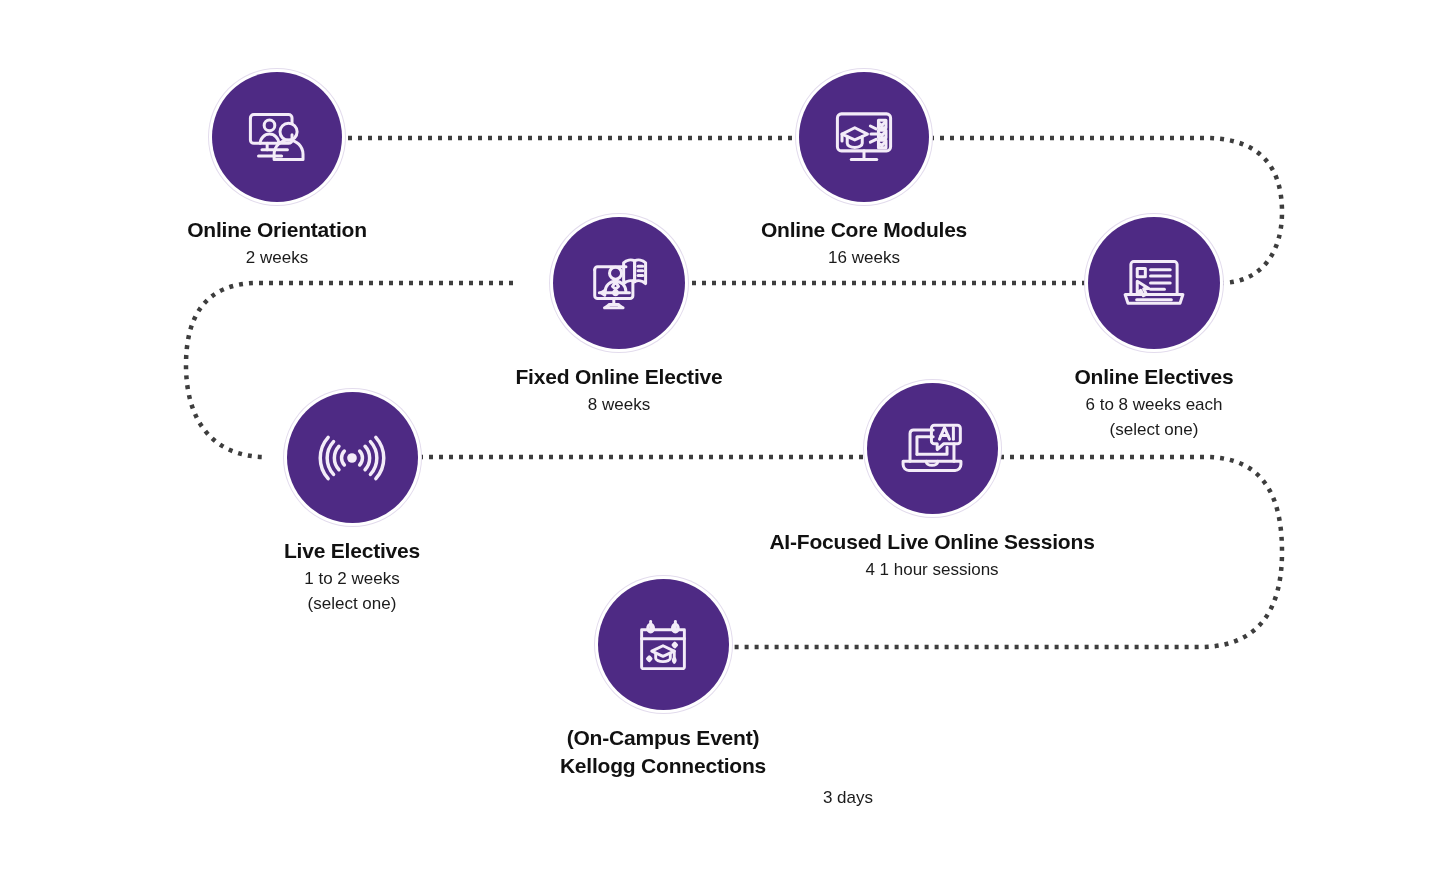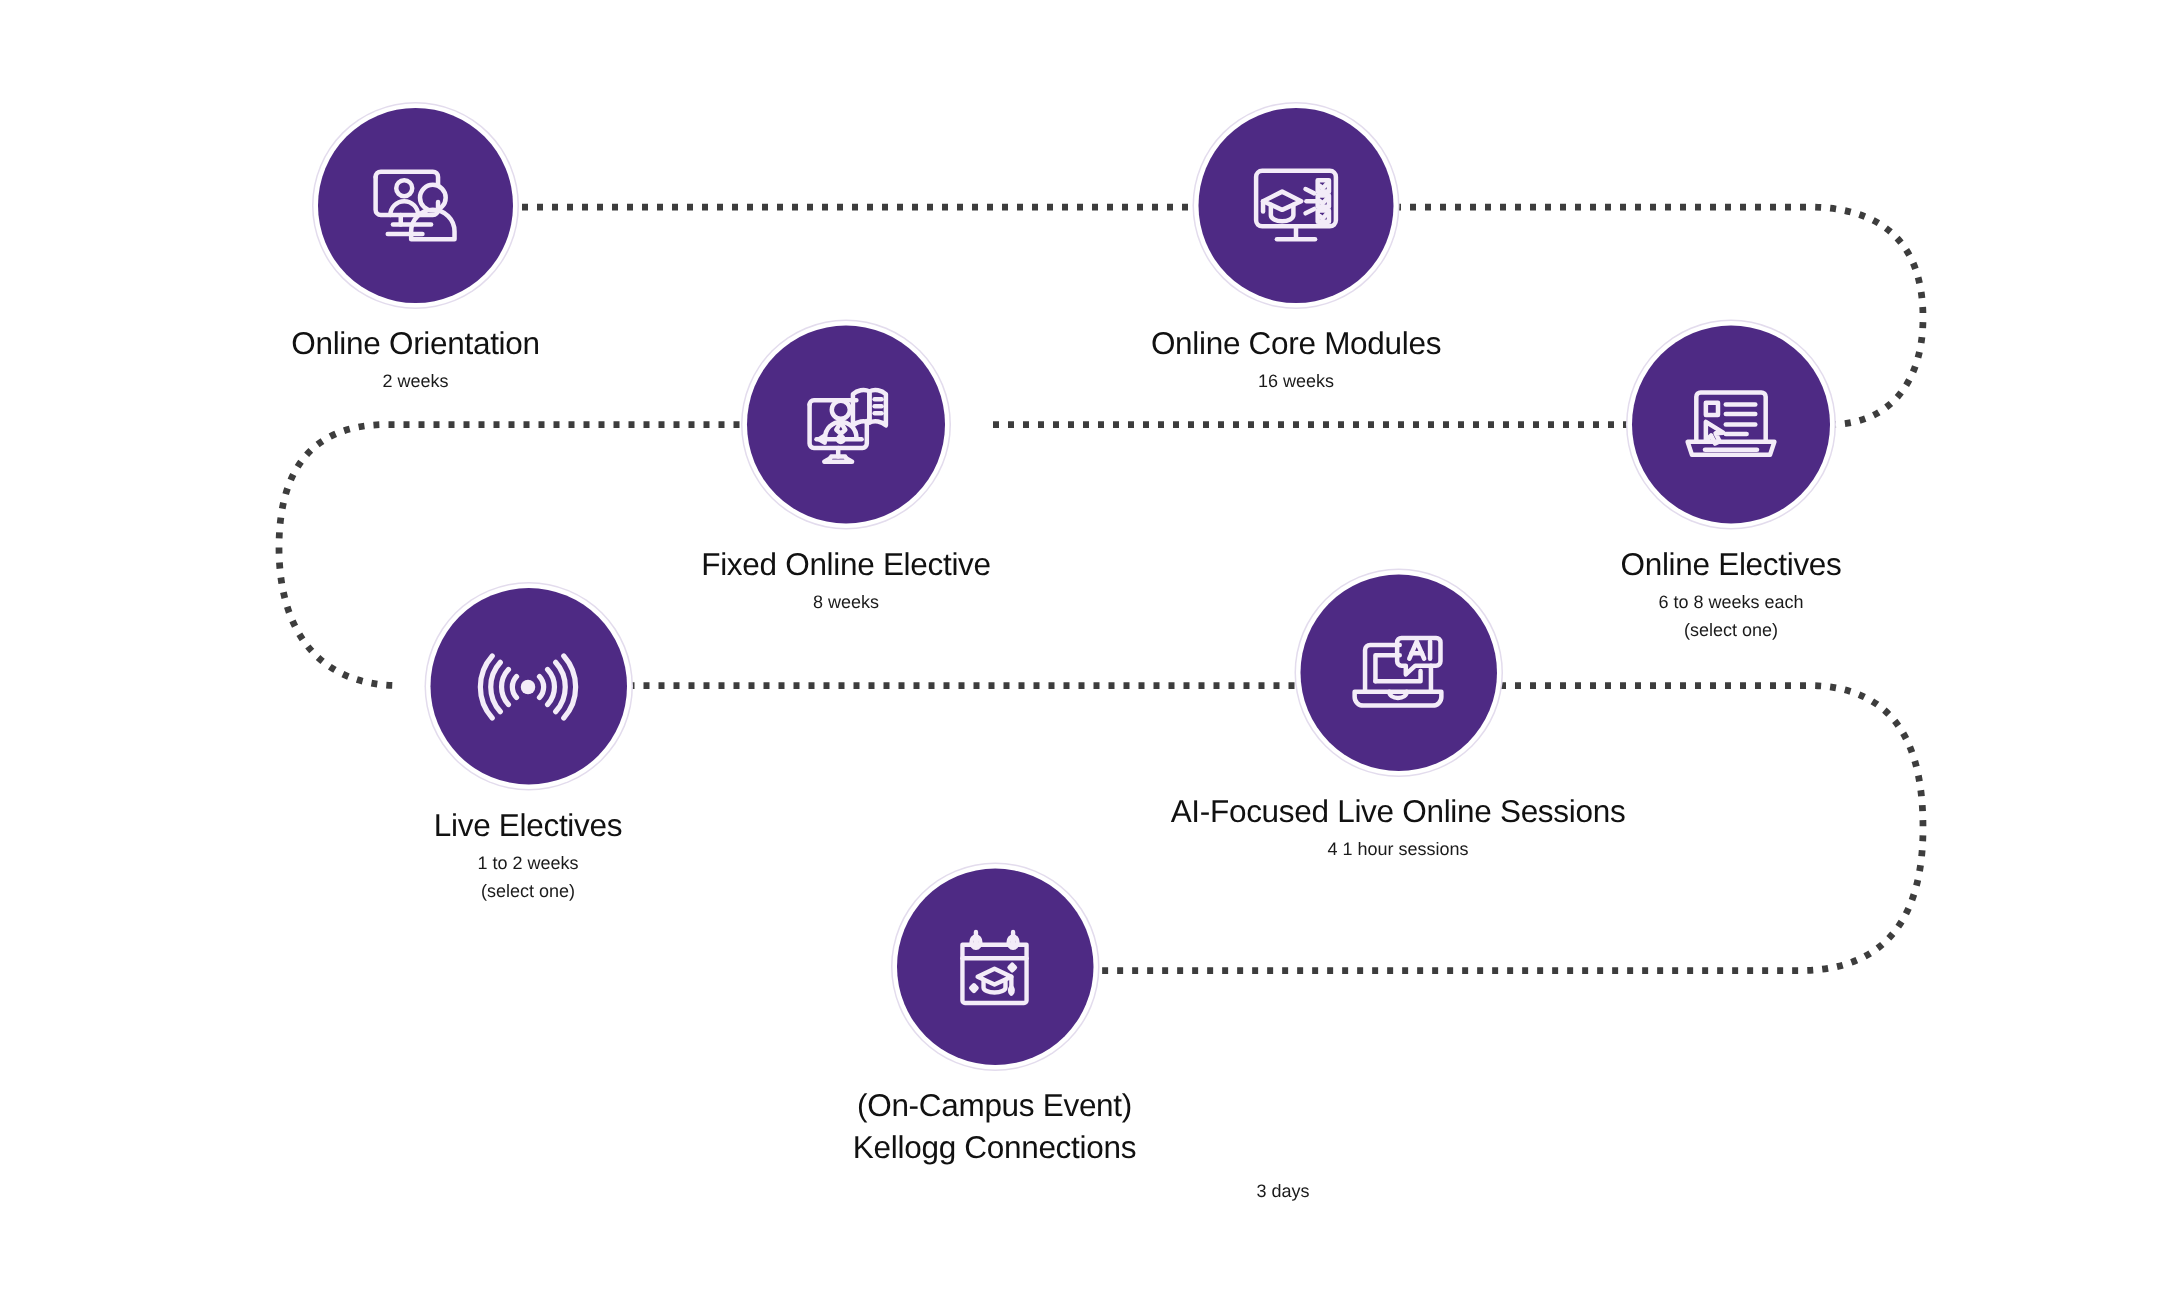--- a/index.html
+++ b/index.html
@@ -42,28 +42,28 @@
     display: flex;
     align-items: center;
     justify-content: center;
   }
   .node-circle svg {
     display: block;
   }
   .node-title {
     margin-top: 14px;
     font-size: 21px;
-    font-weight: normal;
+    font-weight: bold;
     color: #111111;
     line-height: 1.32;
     letter-spacing: -0.2px;
   }
   .node-sub {
     margin-top: 3px;
-    font-size: 12px;
+    font-size: 17px;
     font-weight: normal;
     color: #1b1b1b;
     line-height: 1.33;
   }
   .node-sub-line { display: block; }
   .gap-top { margin-top: 8px; text-align: right; }
 </style>
 </head>
 <body>
 
@@ -140,21 +140,21 @@
           <path d="M29 37.5h12"></path>
           <path d="M17.5 30.5l0 11 3-3.2 2.3 4.7 2.6-1.4-2.3-4.6 4.4-0.3z"></path>
         </svg>
       </span>
     </div>
     <div class="node-title">Online Electives</div>
     <div class="node-sub">6 to 8 weeks each</div>
     <div class="node-sub">(select one)</div>
   </div>
 
-  <div class="node" style="left:564px; top:217px;">
+  <div class="node" style="left:619px; top:217px;">
     <div class="node-circle" style="width:132px; height:132px;">
       <span>
         <svg width="74" height="74" viewBox="0 0 64 64" fill="none" stroke="#f3ecf8" stroke-width="2.6" stroke-linecap="round" stroke-linejoin="round">
           <path d="M11 20.5a2.5 2.5 0 0 1 2.5-2.5H38"></path>
           <path d="M44 30v13a2.5 2.5 0 0 1-2.5 2.5h-28A2.5 2.5 0 0 1 11 43V20.5"></path>
           <path d="M27.5 45.5v5"></path>
           <path d="M19.5 53.5h16c-2-1.2-3.5-1.8-4-3h-8c-0.5 1.2-2 1.8-4 3z"></path>
           <circle cx="29" cy="23.5" r="5.2"></circle>
           <path d="M20 39.5c0-5 4-9 9-9s9 4 9 9"></path>
           <path d="M29 30.8l-2.6 4.2 2.6 2.3 2.6-2.3z"></path>

